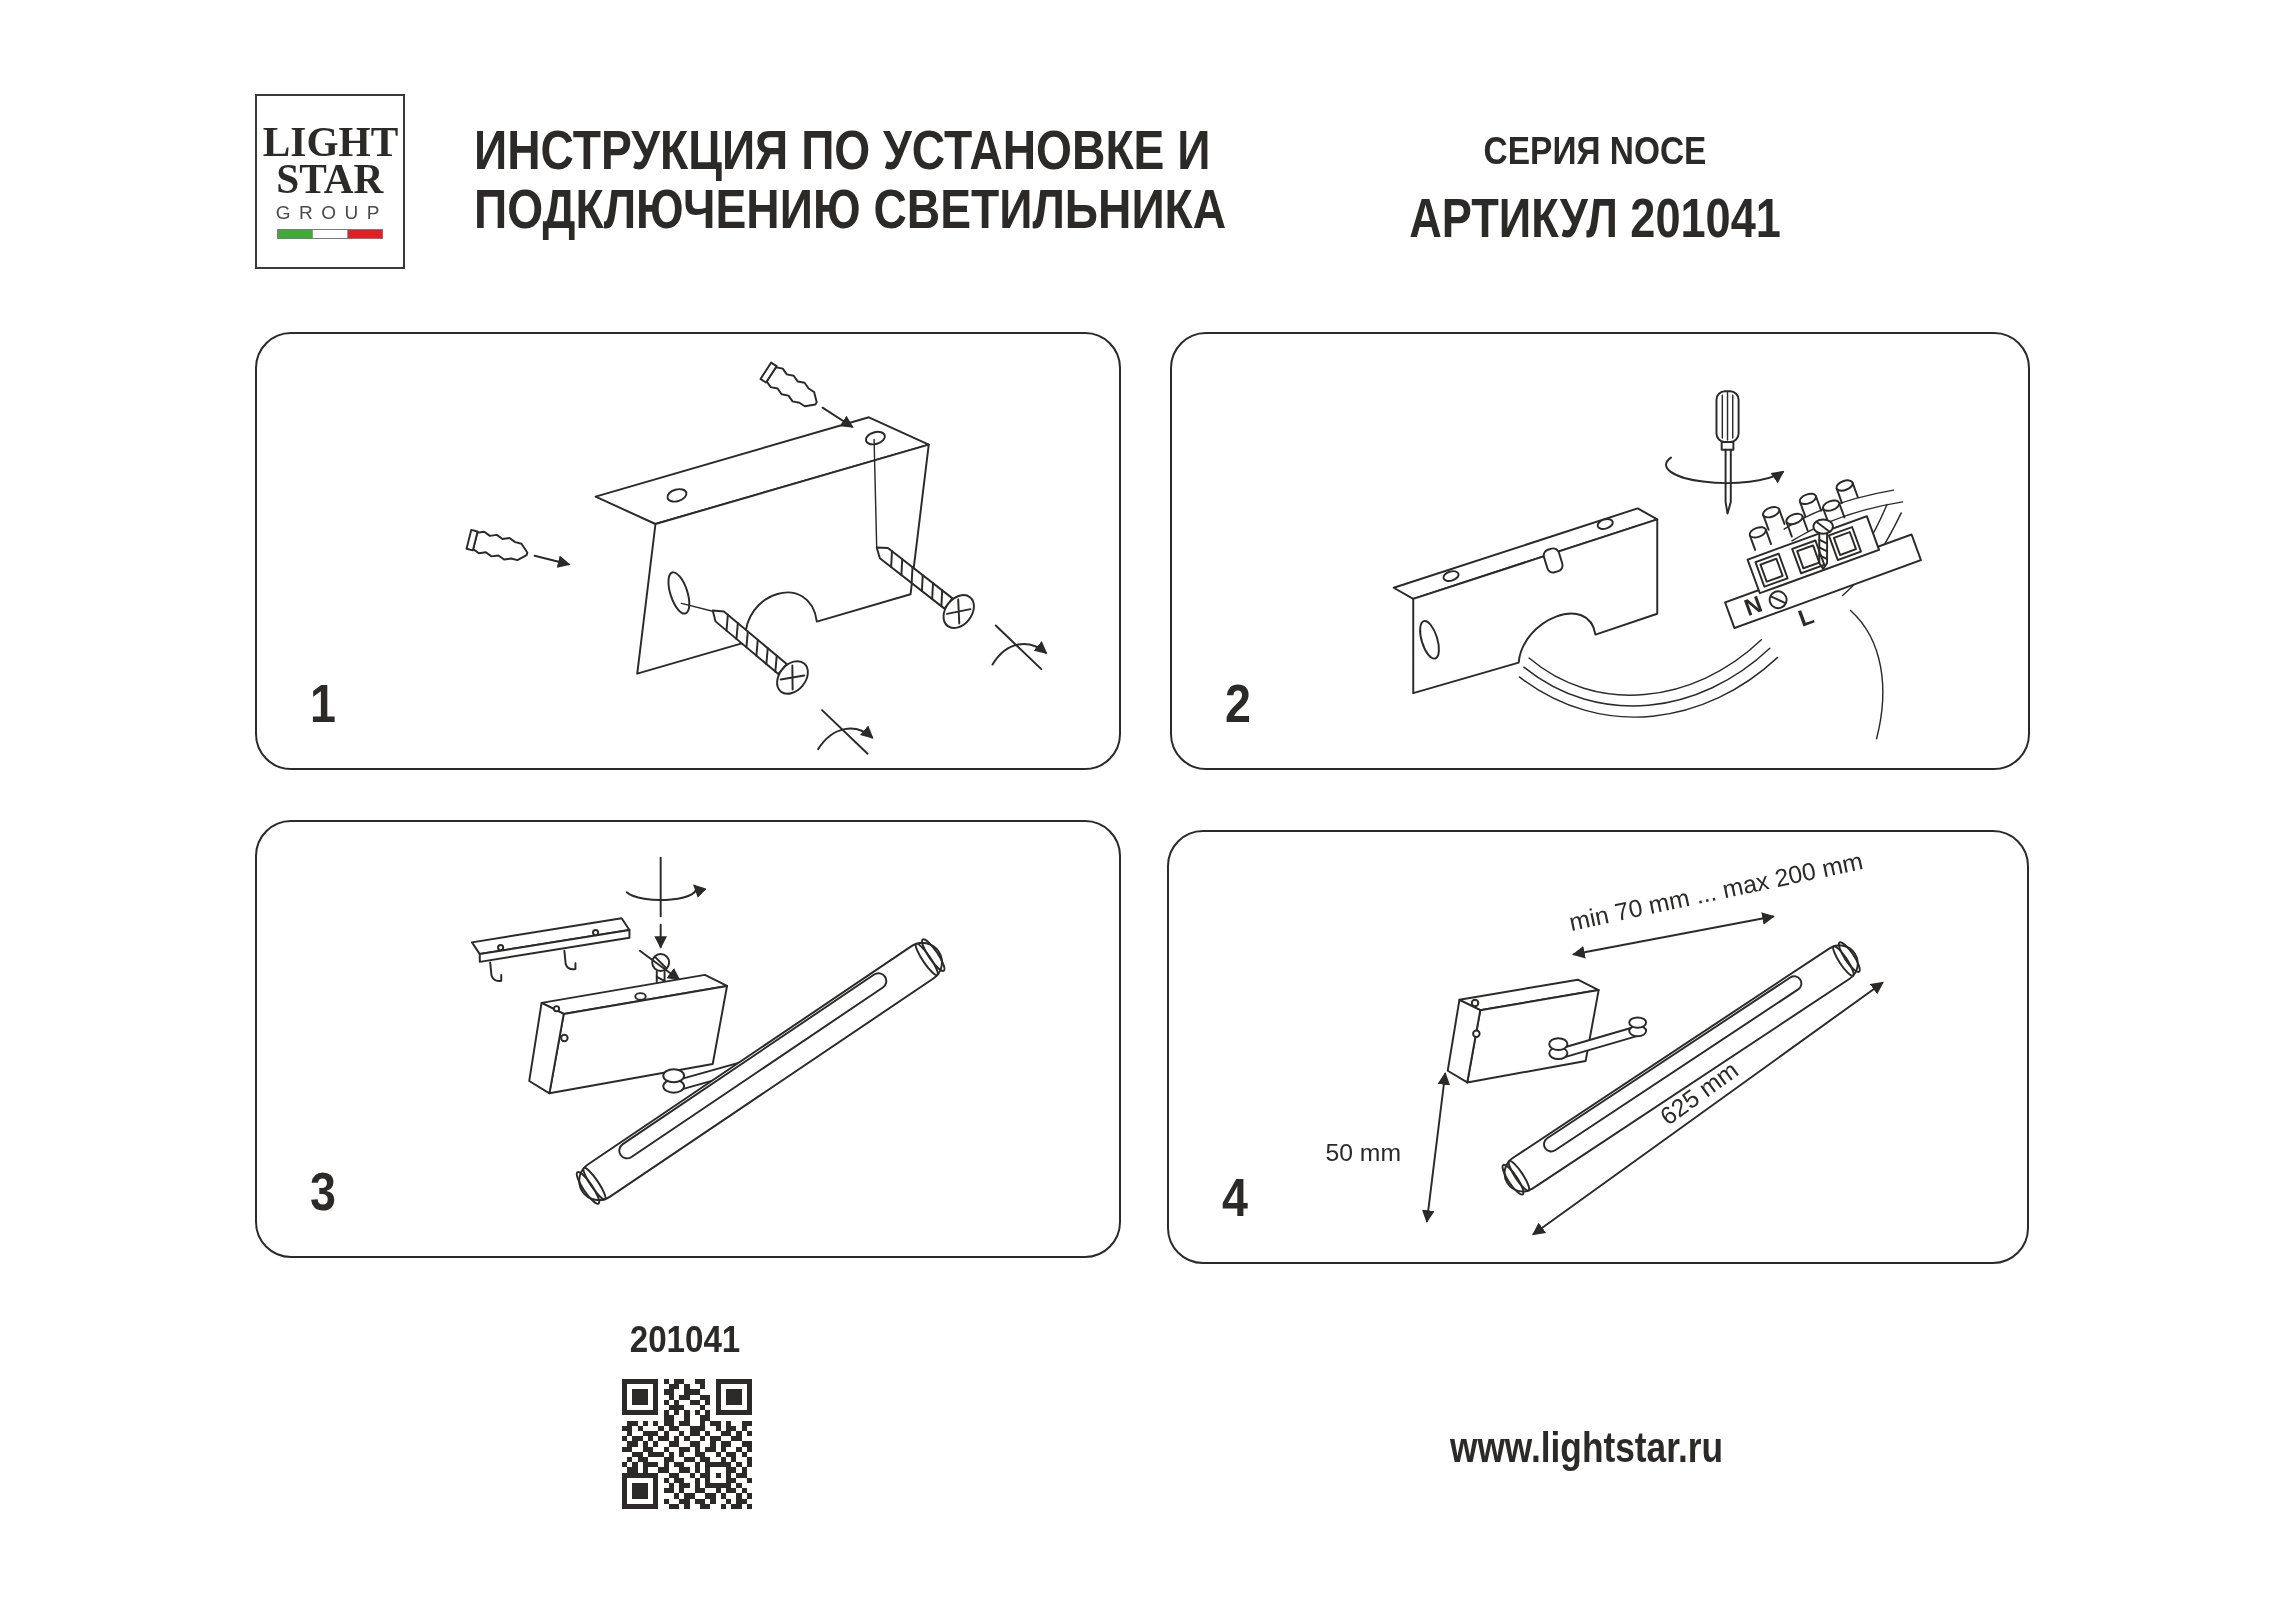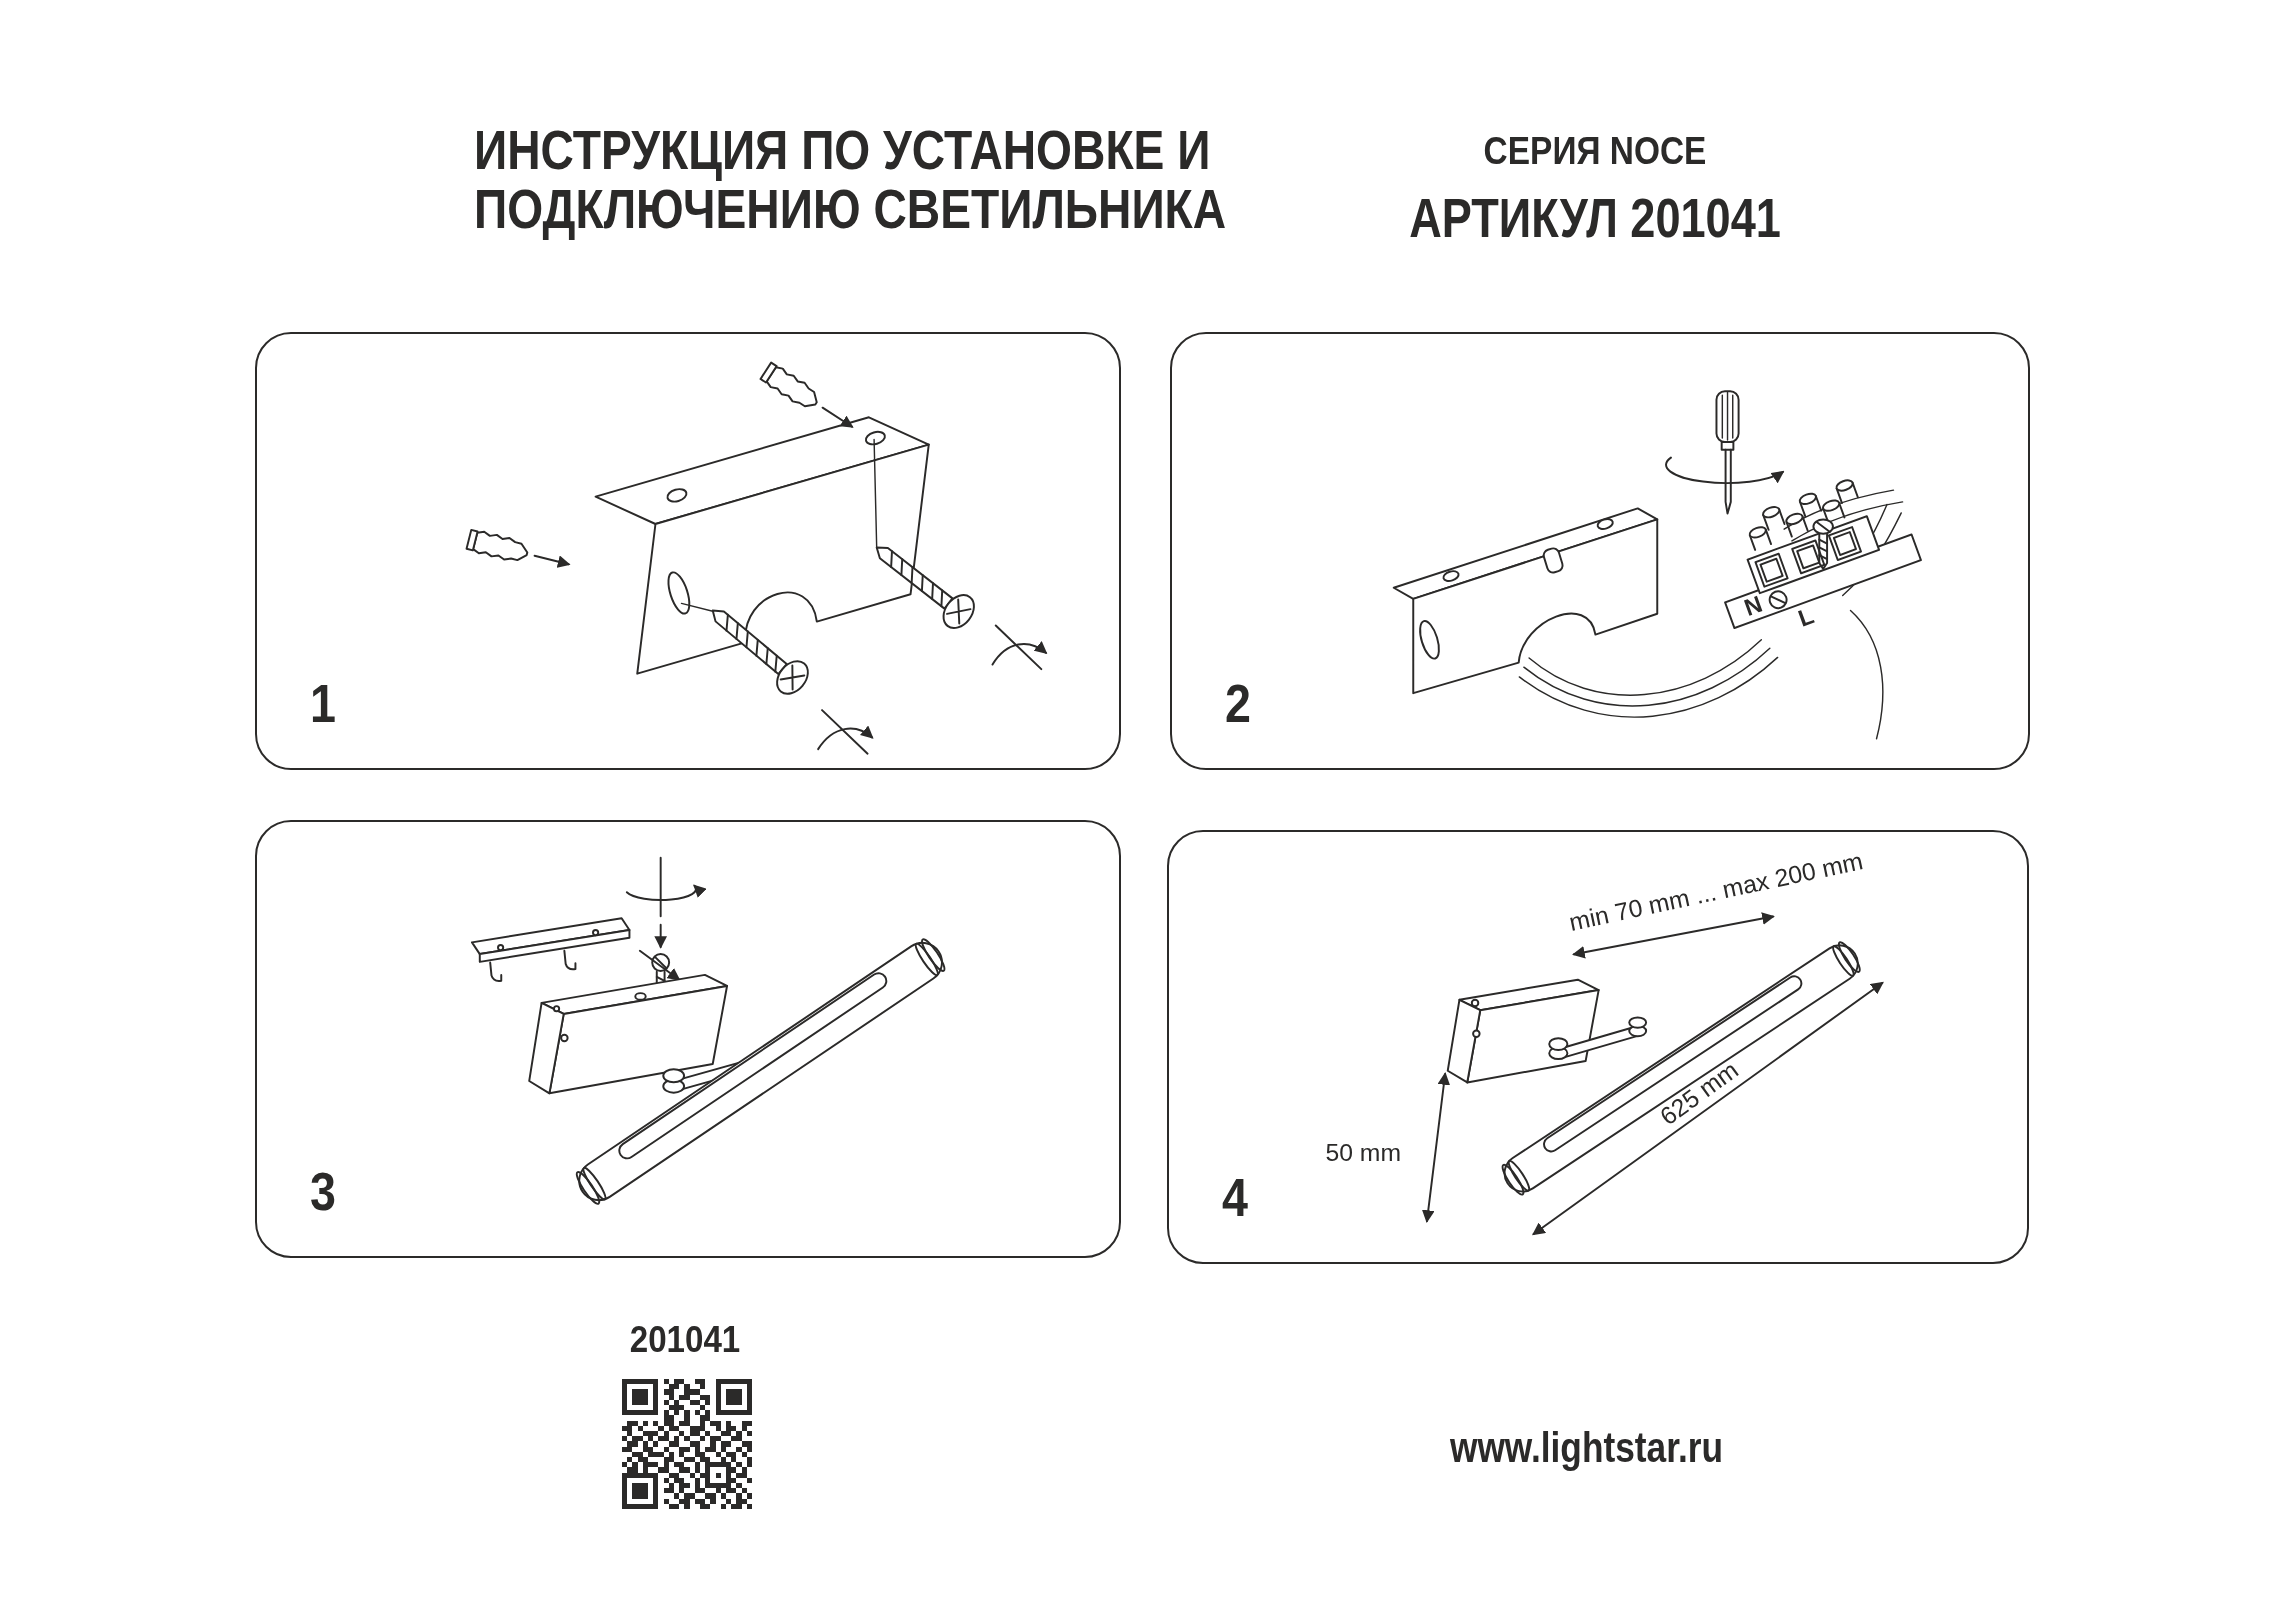--- a/index.html
+++ b/index.html
@@ -57,20 +57,30 @@
 <svg width="0" height="0" style="position:absolute">
   <defs>
     <marker id="ah" viewBox="0 0 10 10" refX="8.5" refY="5" markerWidth="6.5" markerHeight="6.5" orient="auto-start-reverse">
       <path d="M0,0 L10,5 L0,10 Z" fill="#2b2a29"></path>
     </marker>
   </defs>
 </svg>
 
 <div class="page">
 
+  <div class="abs logo-box">
+    <div class="logo-word">LIGHT</div>
+    <div class="logo-word">STAR</div>
+    <div class="logo-group">GROUP</div>
+    <div class="flag">
+      <div style="background:#3faa35;"></div>
+      <div class="f-white" style="background:#ffffff;"></div>
+      <div style="background:#e31e24;"></div>
+    </div>
+  </div>
 
   <div class="abs title">
     <div>ИНСТРУКЦИЯ ПО УСТАНОВКЕ И</div>
     <div>ПОДКЛЮЧЕНИЮ СВЕТИЛЬНИКА</div>
   </div>
 
   <div class="abs series">СЕРИЯ NOCE</div>
   <div class="abs article">АРТИКУЛ 201041</div>
 
   <div class="abs panel p1">

